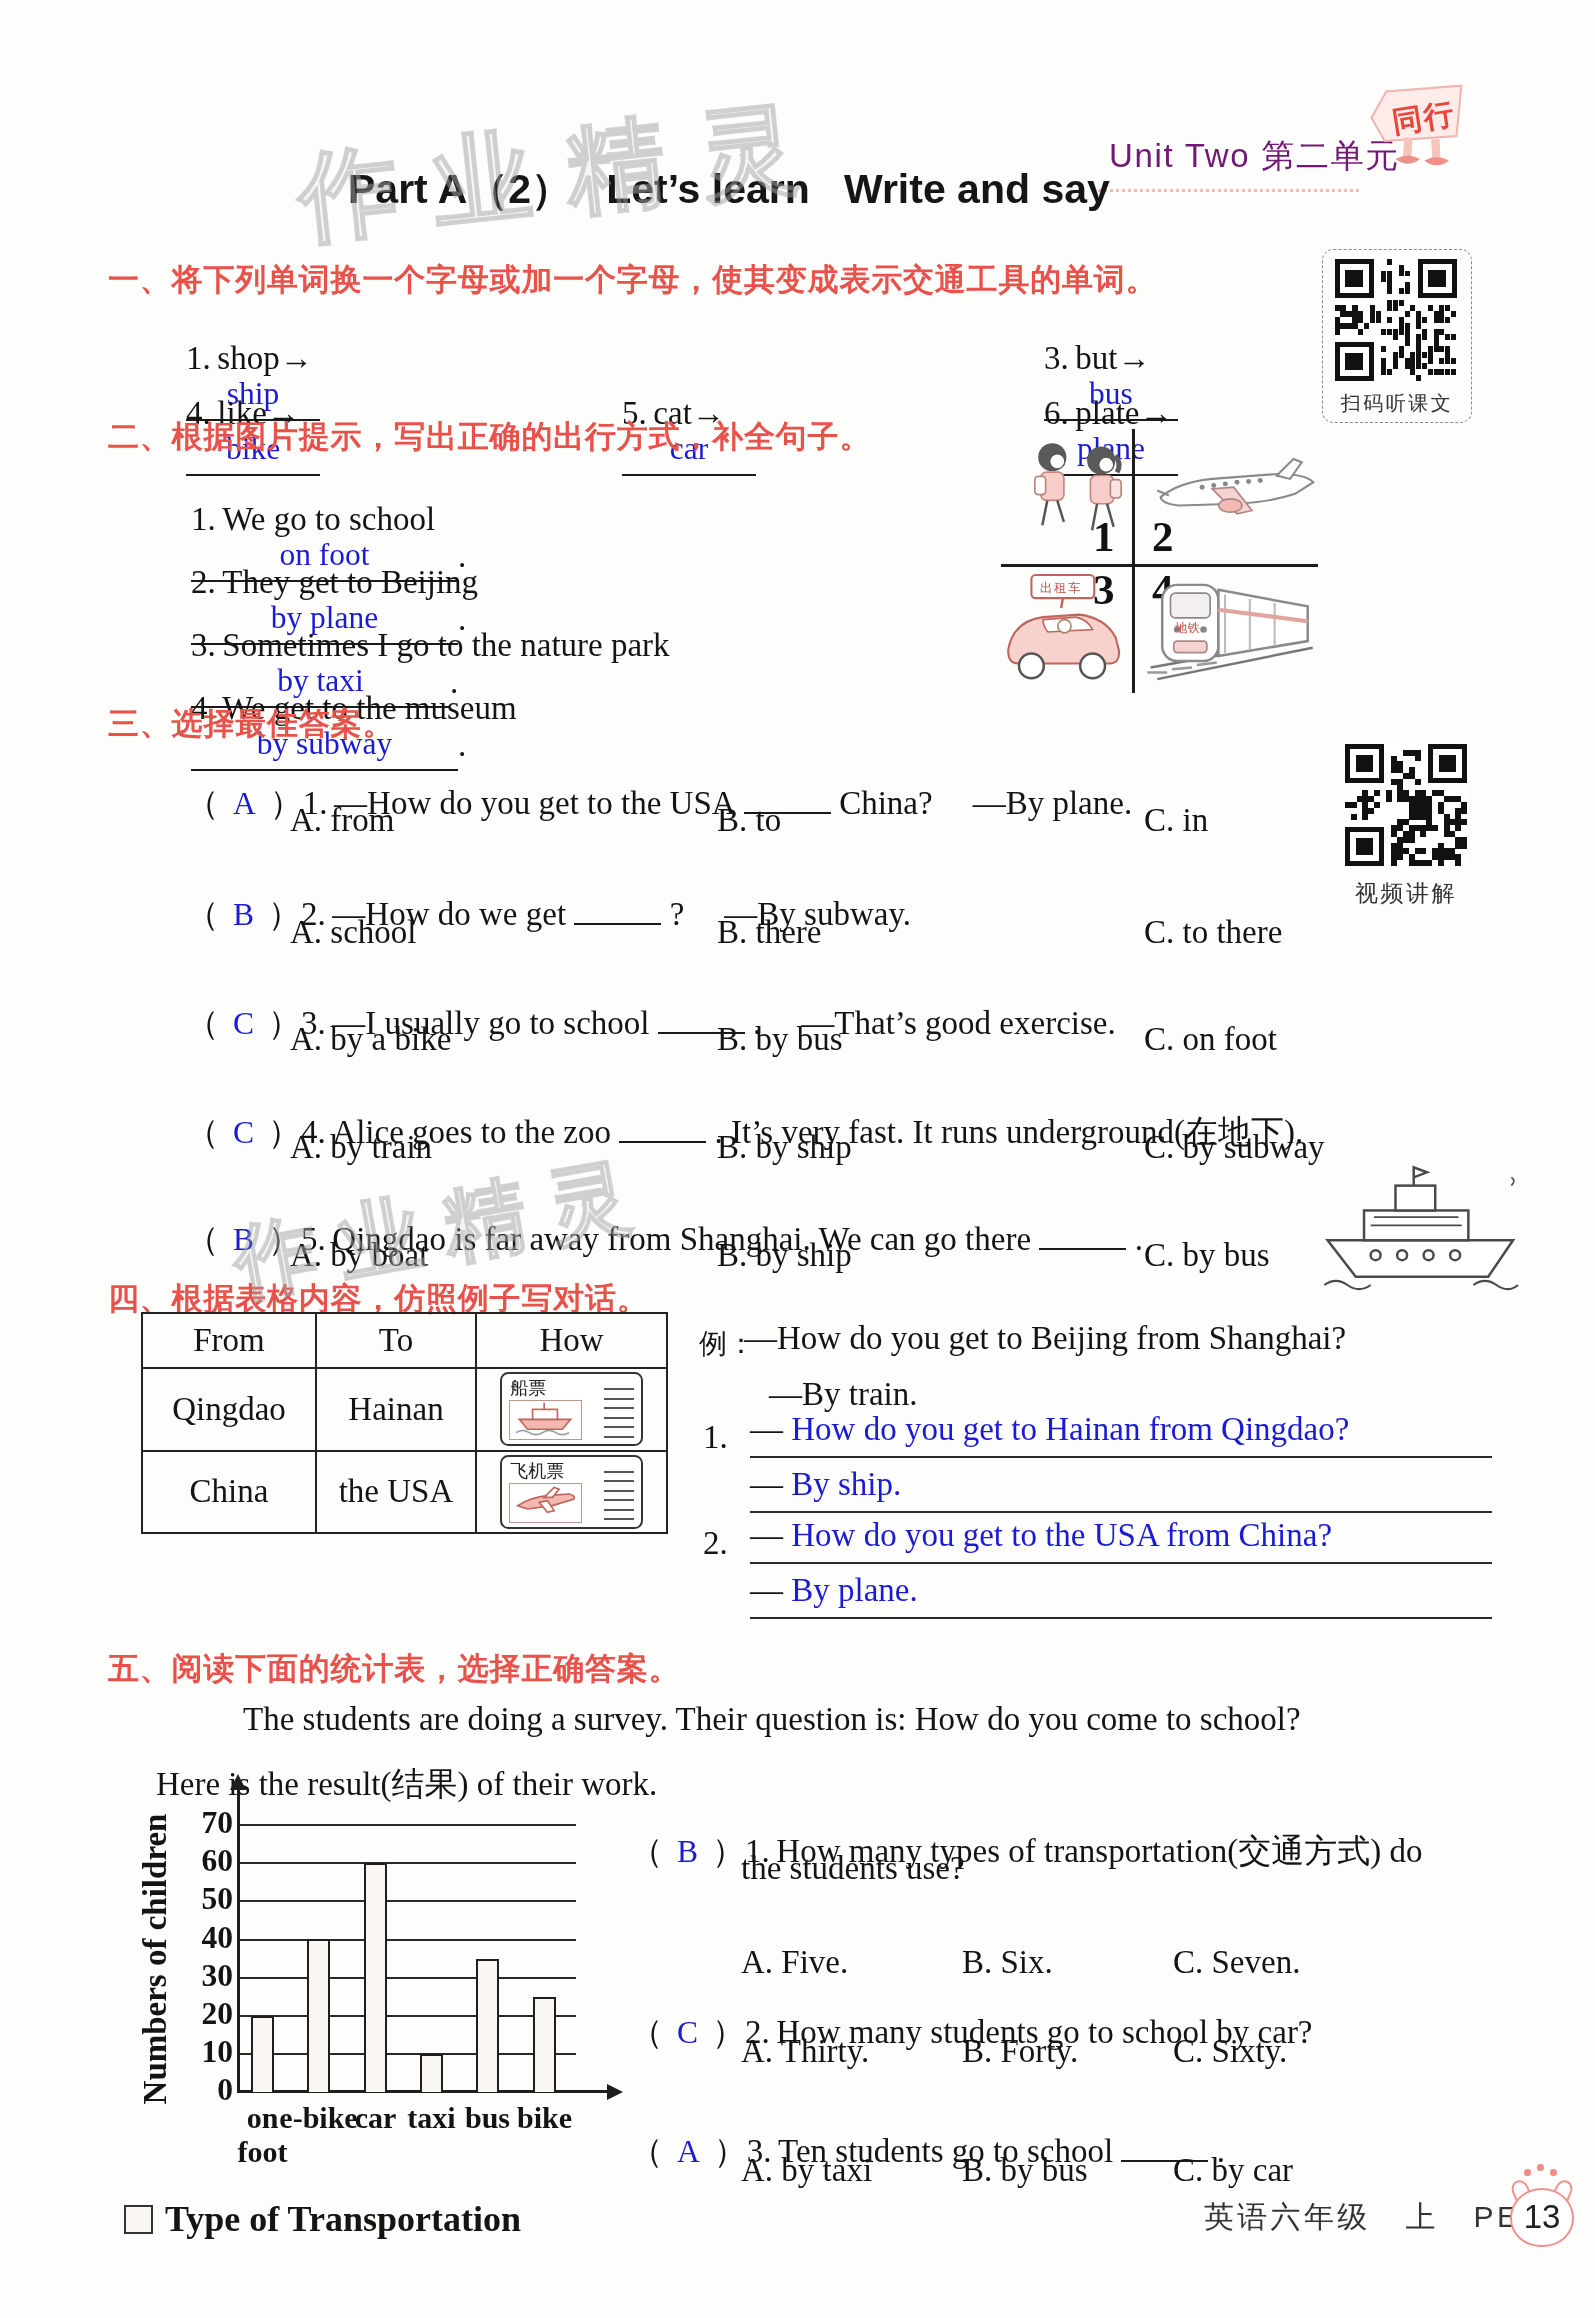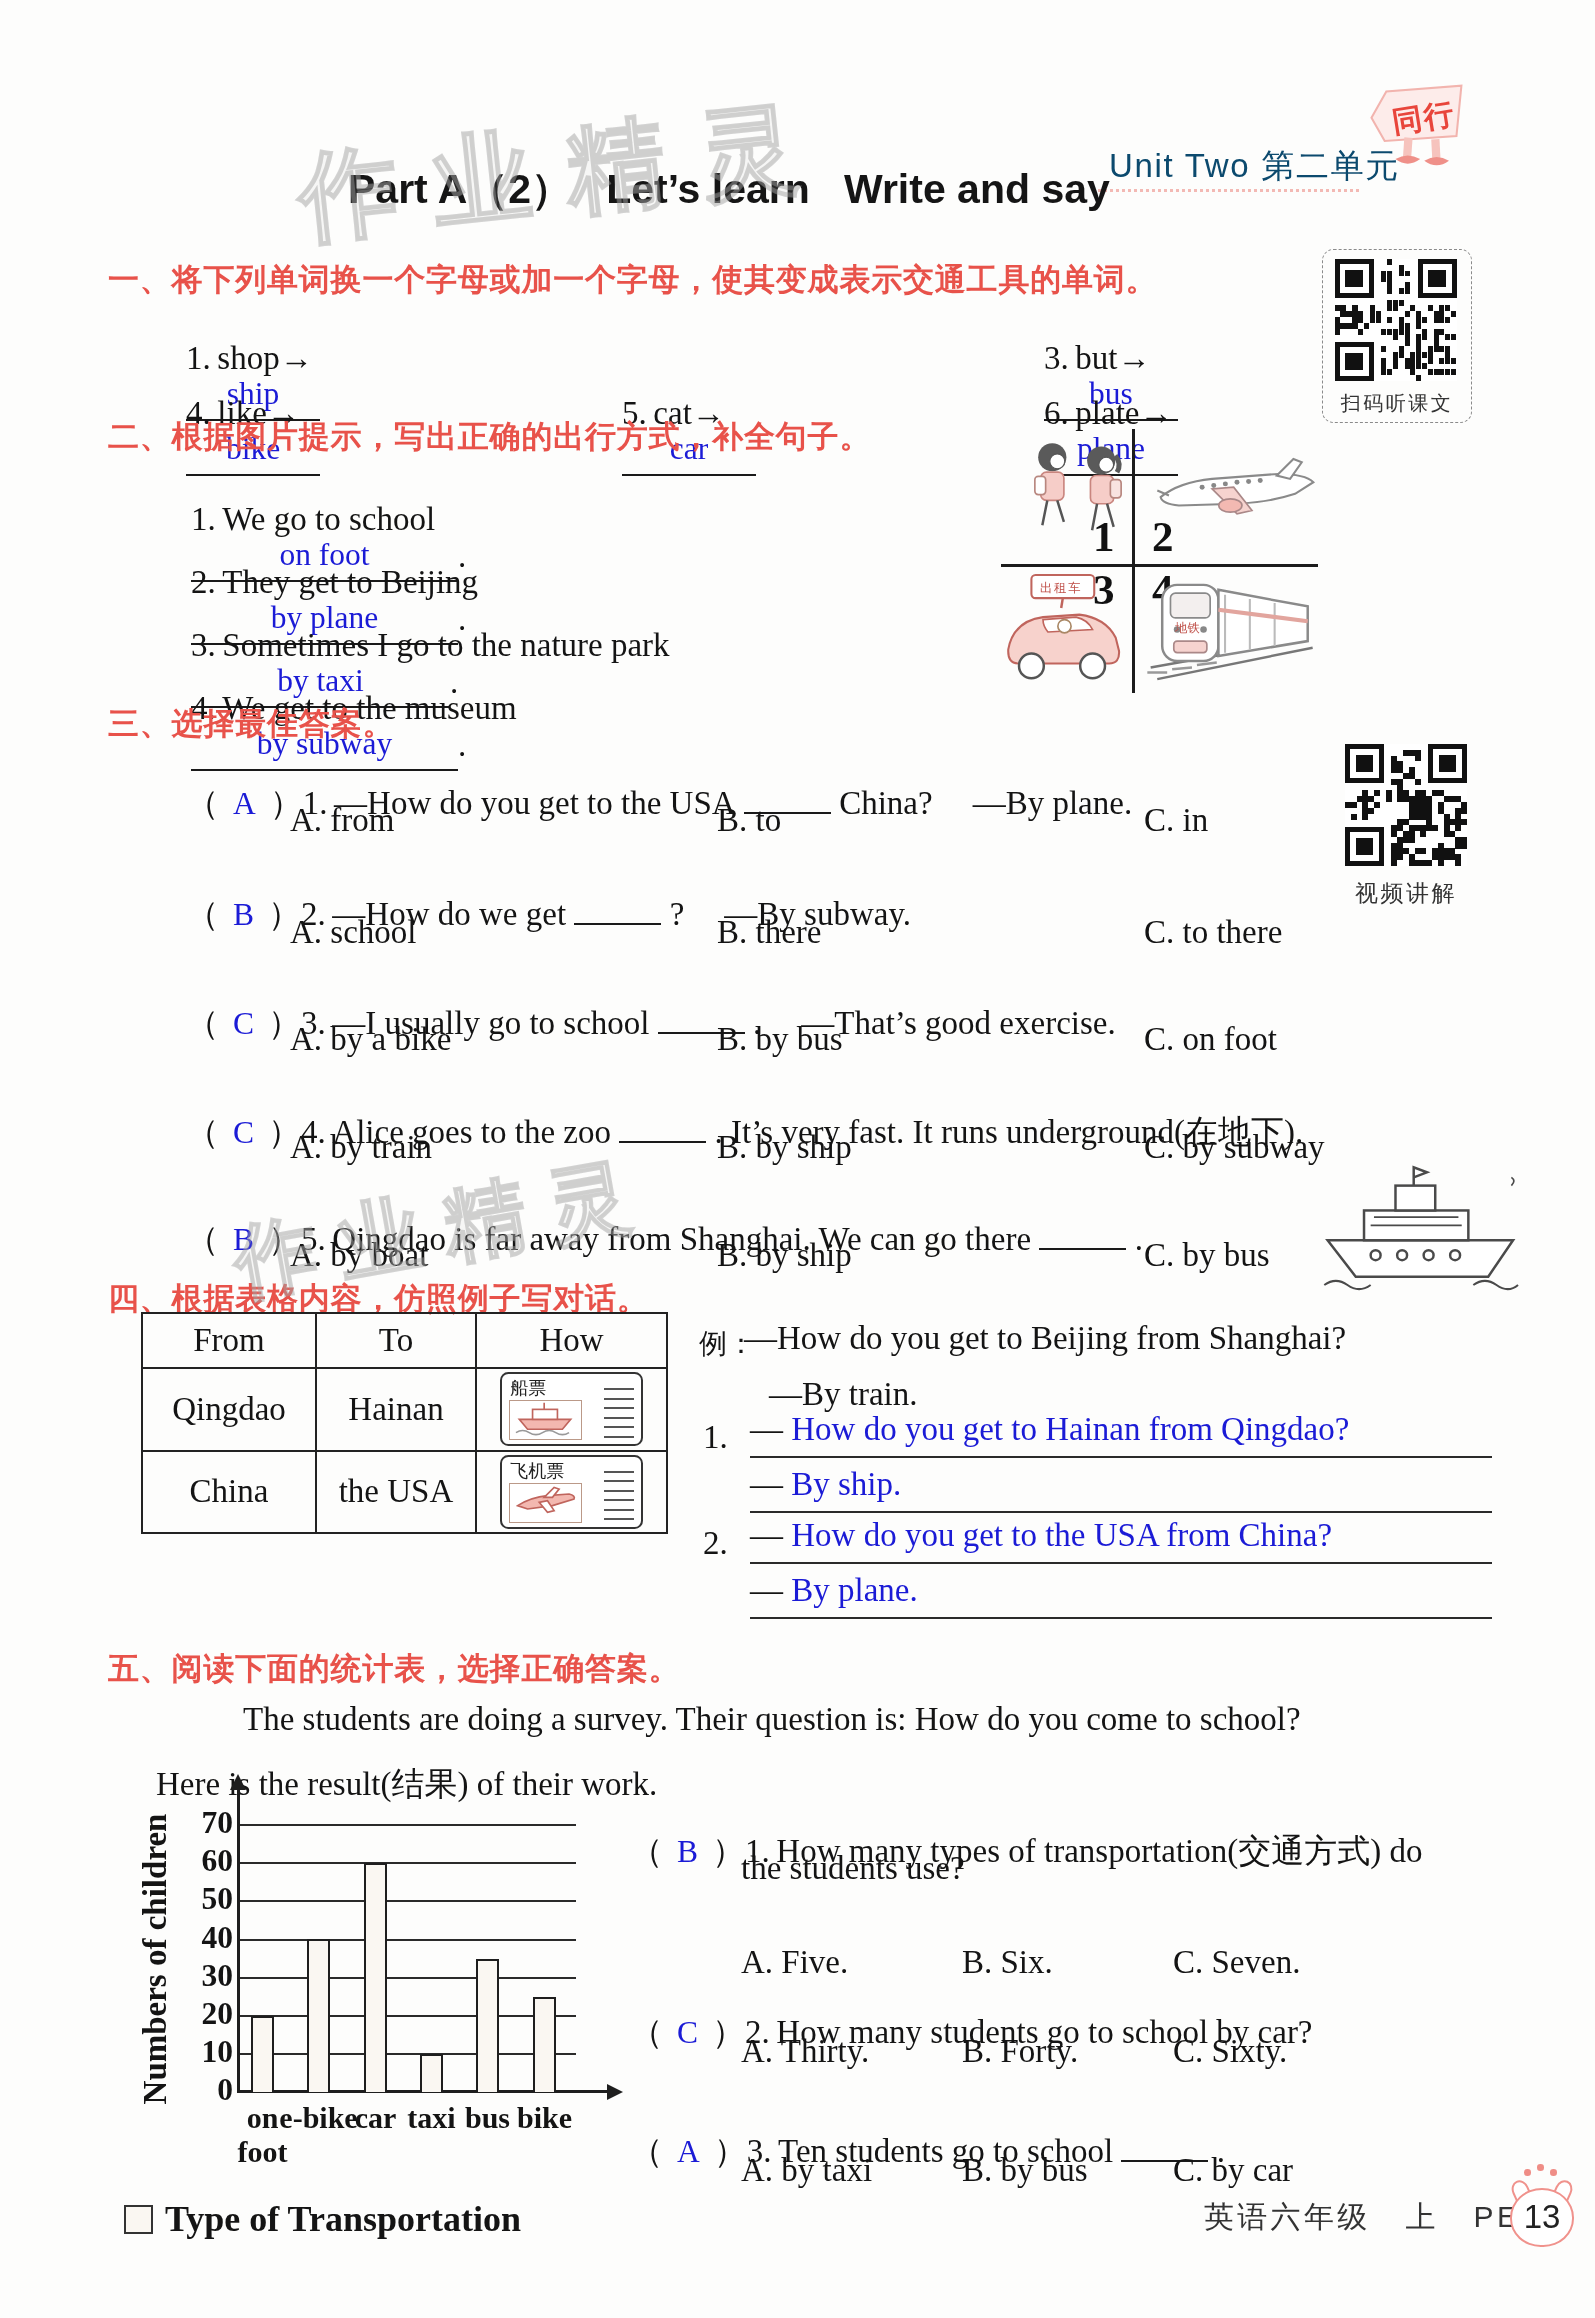--- a/index.html
+++ b/index.html
@@ -4,22 +4,22 @@
 <style>
   html,body{margin:0;padding:0;background:#e9e9e9;}
   .page{position:relative;width:1596px;height:2319px;background:#fdfdfc;overflow:hidden;
         font-family:"Liberation Serif",serif;color:#141414;}
   .abs{position:absolute;}
   
   .rh{position:absolute;color:#e8524a;font-weight:700;font-size:31px;
       font-family:"Liberation Sans",sans-serif;letter-spacing:0.8px;white-space:pre;}
   .title{position:absolute;left:348px;top:162px;font:700 41px "Liberation Sans",sans-serif;
          color:#151515;white-space:pre;}
-  .unit{position:absolute;left:1109px;top:144px;font:400 33px "Liberation Sans",sans-serif;
-        color:#0c4a6e;letter-spacing:1.7px;white-space:pre;}
+  .unit{position:absolute;left:1109px;top:134px;font:400 33px "Liberation Sans",sans-serif;
+        color:#701a75;letter-spacing:1.7px;white-space:pre;}
   .unit-dots{position:absolute;left:1098px;top:189px;width:261px;height:0;
              border-top:3.3px dotted #f3b9b4;}
   
   .wm{position:absolute;font:700 0.8px "Liberation Sans",sans-serif;color:rgba(200,200,200,0.12);
       -webkit-text-stroke:1.7px rgba(160,160,160,0.45);z-index:6;pointer-events:none;}
   
   .eline{position:absolute;font-size:33px;white-space:pre;}
   .blue{color:#1b1bd6;}
   .num{margin-right:6.6px;}
   .blank{display:inline-block;border-bottom:2.5px solid #1a1a1a;text-align:center;

